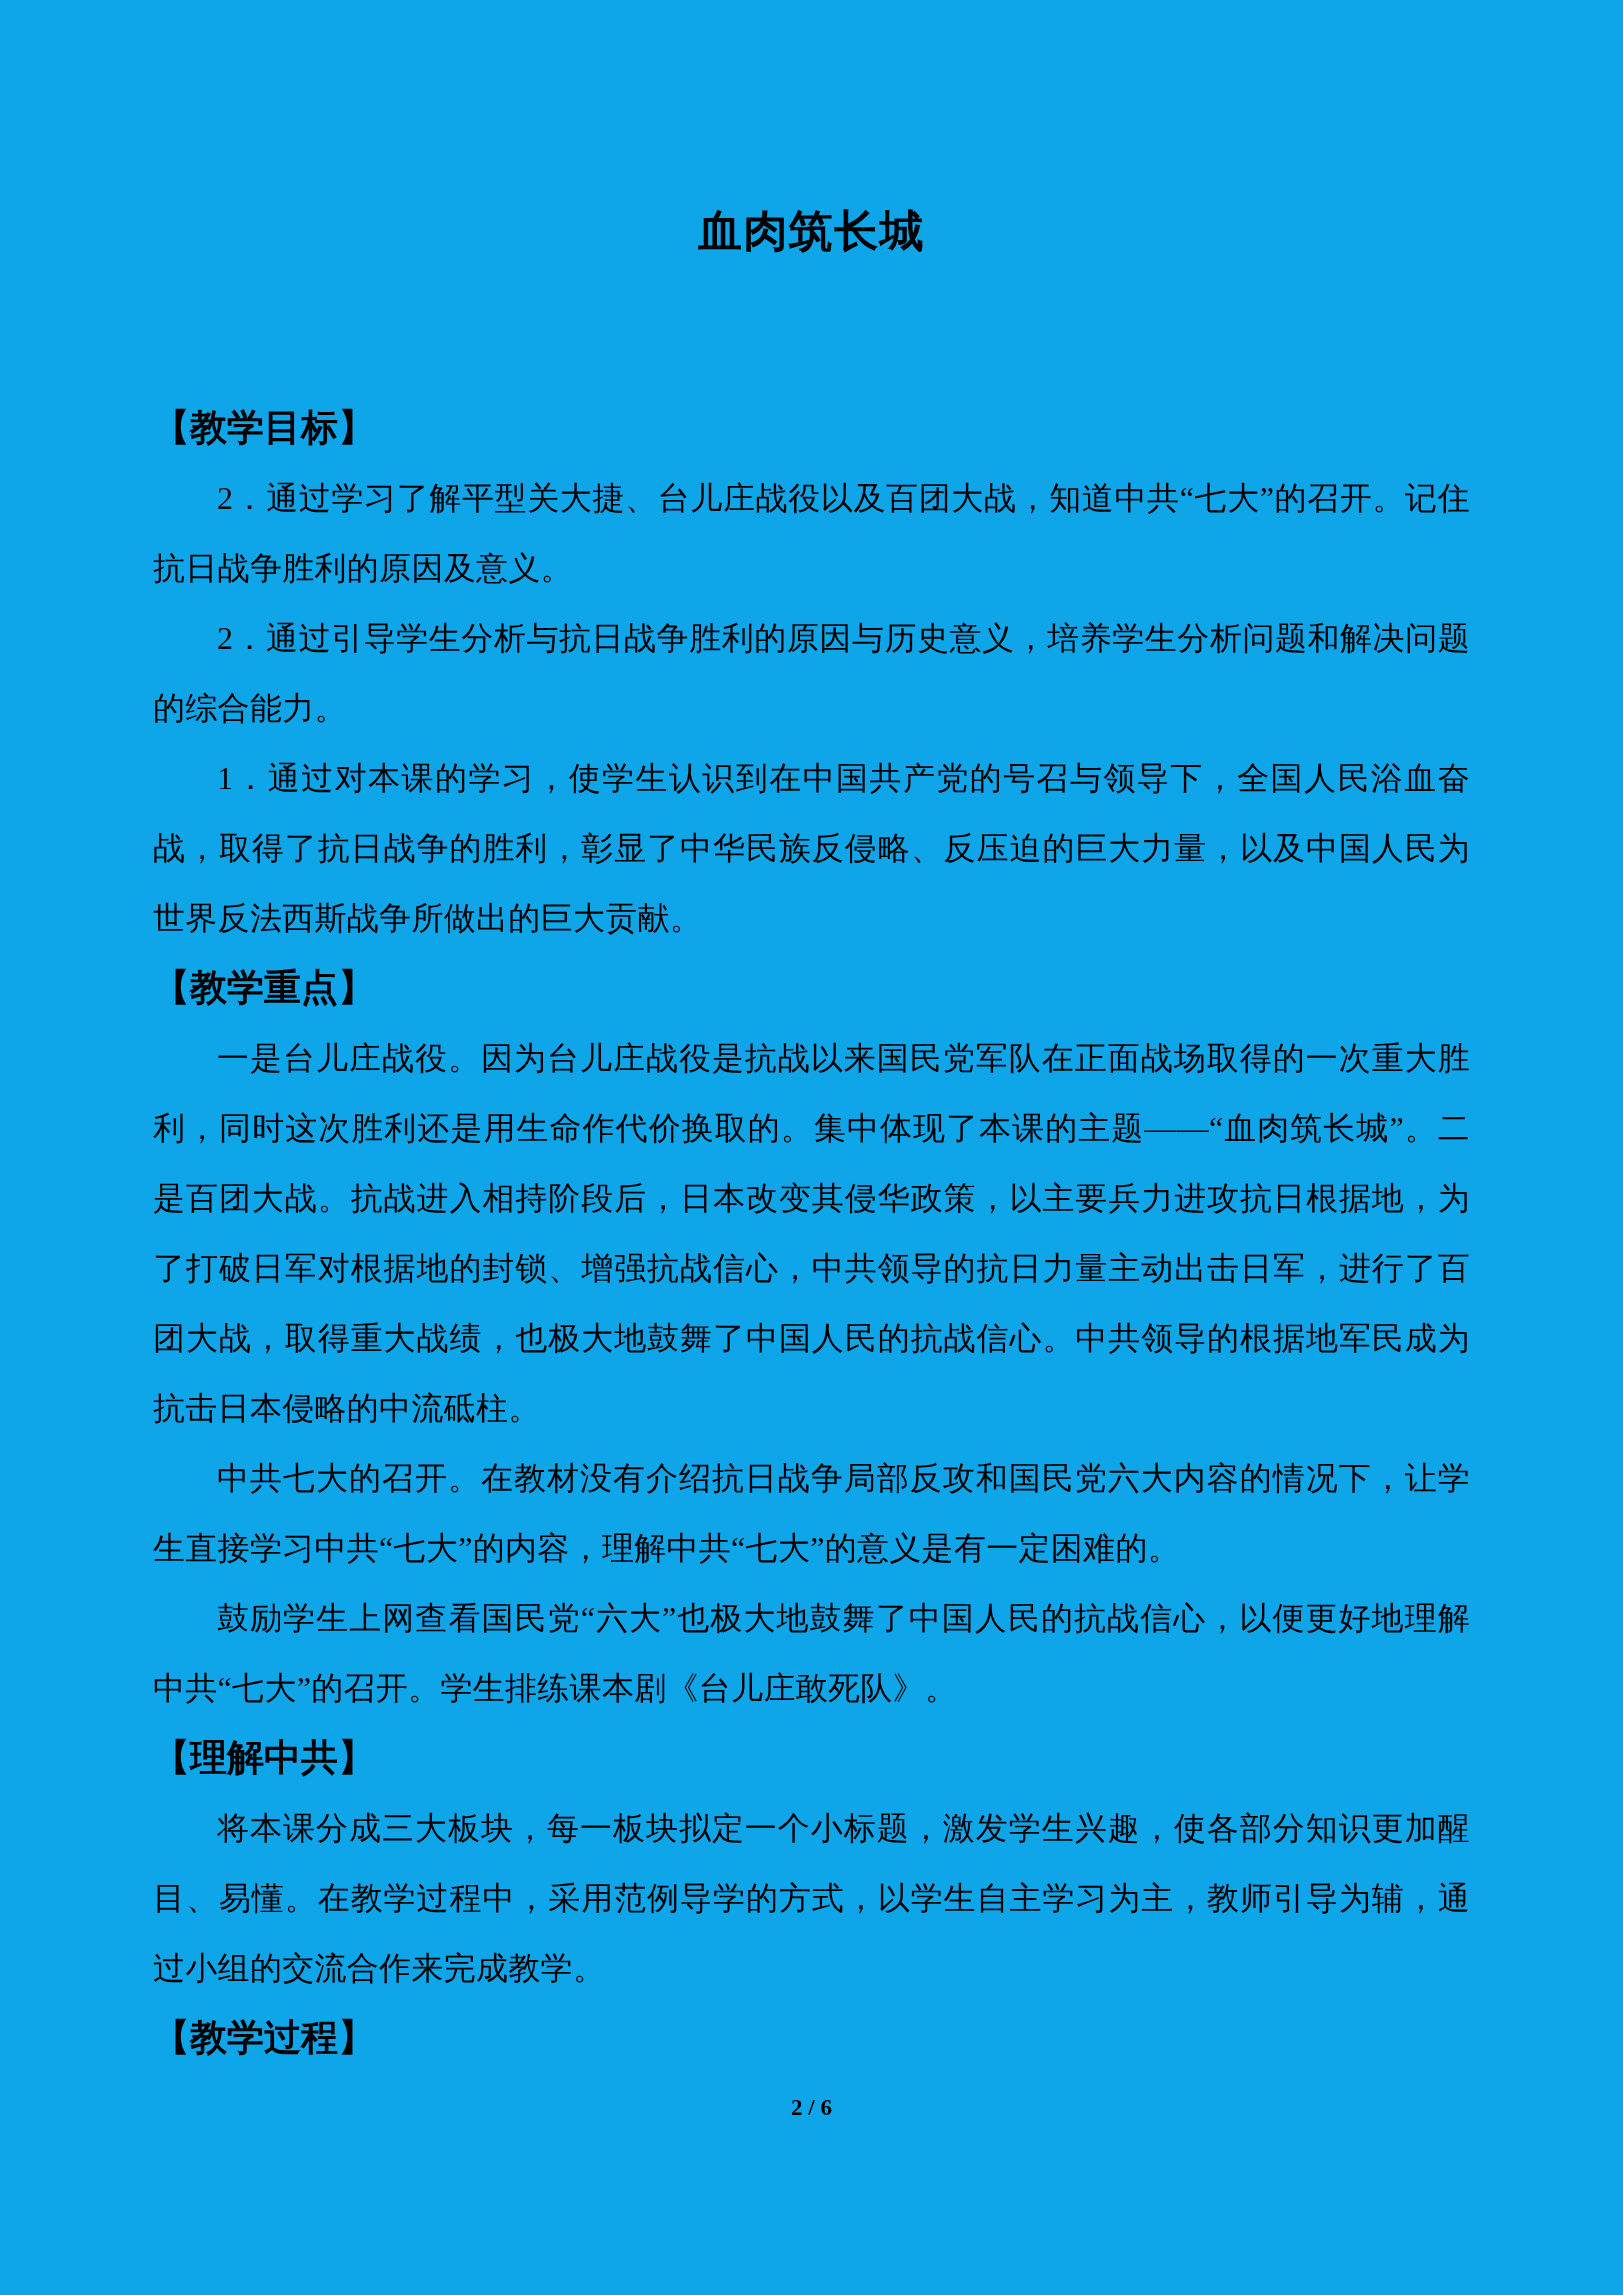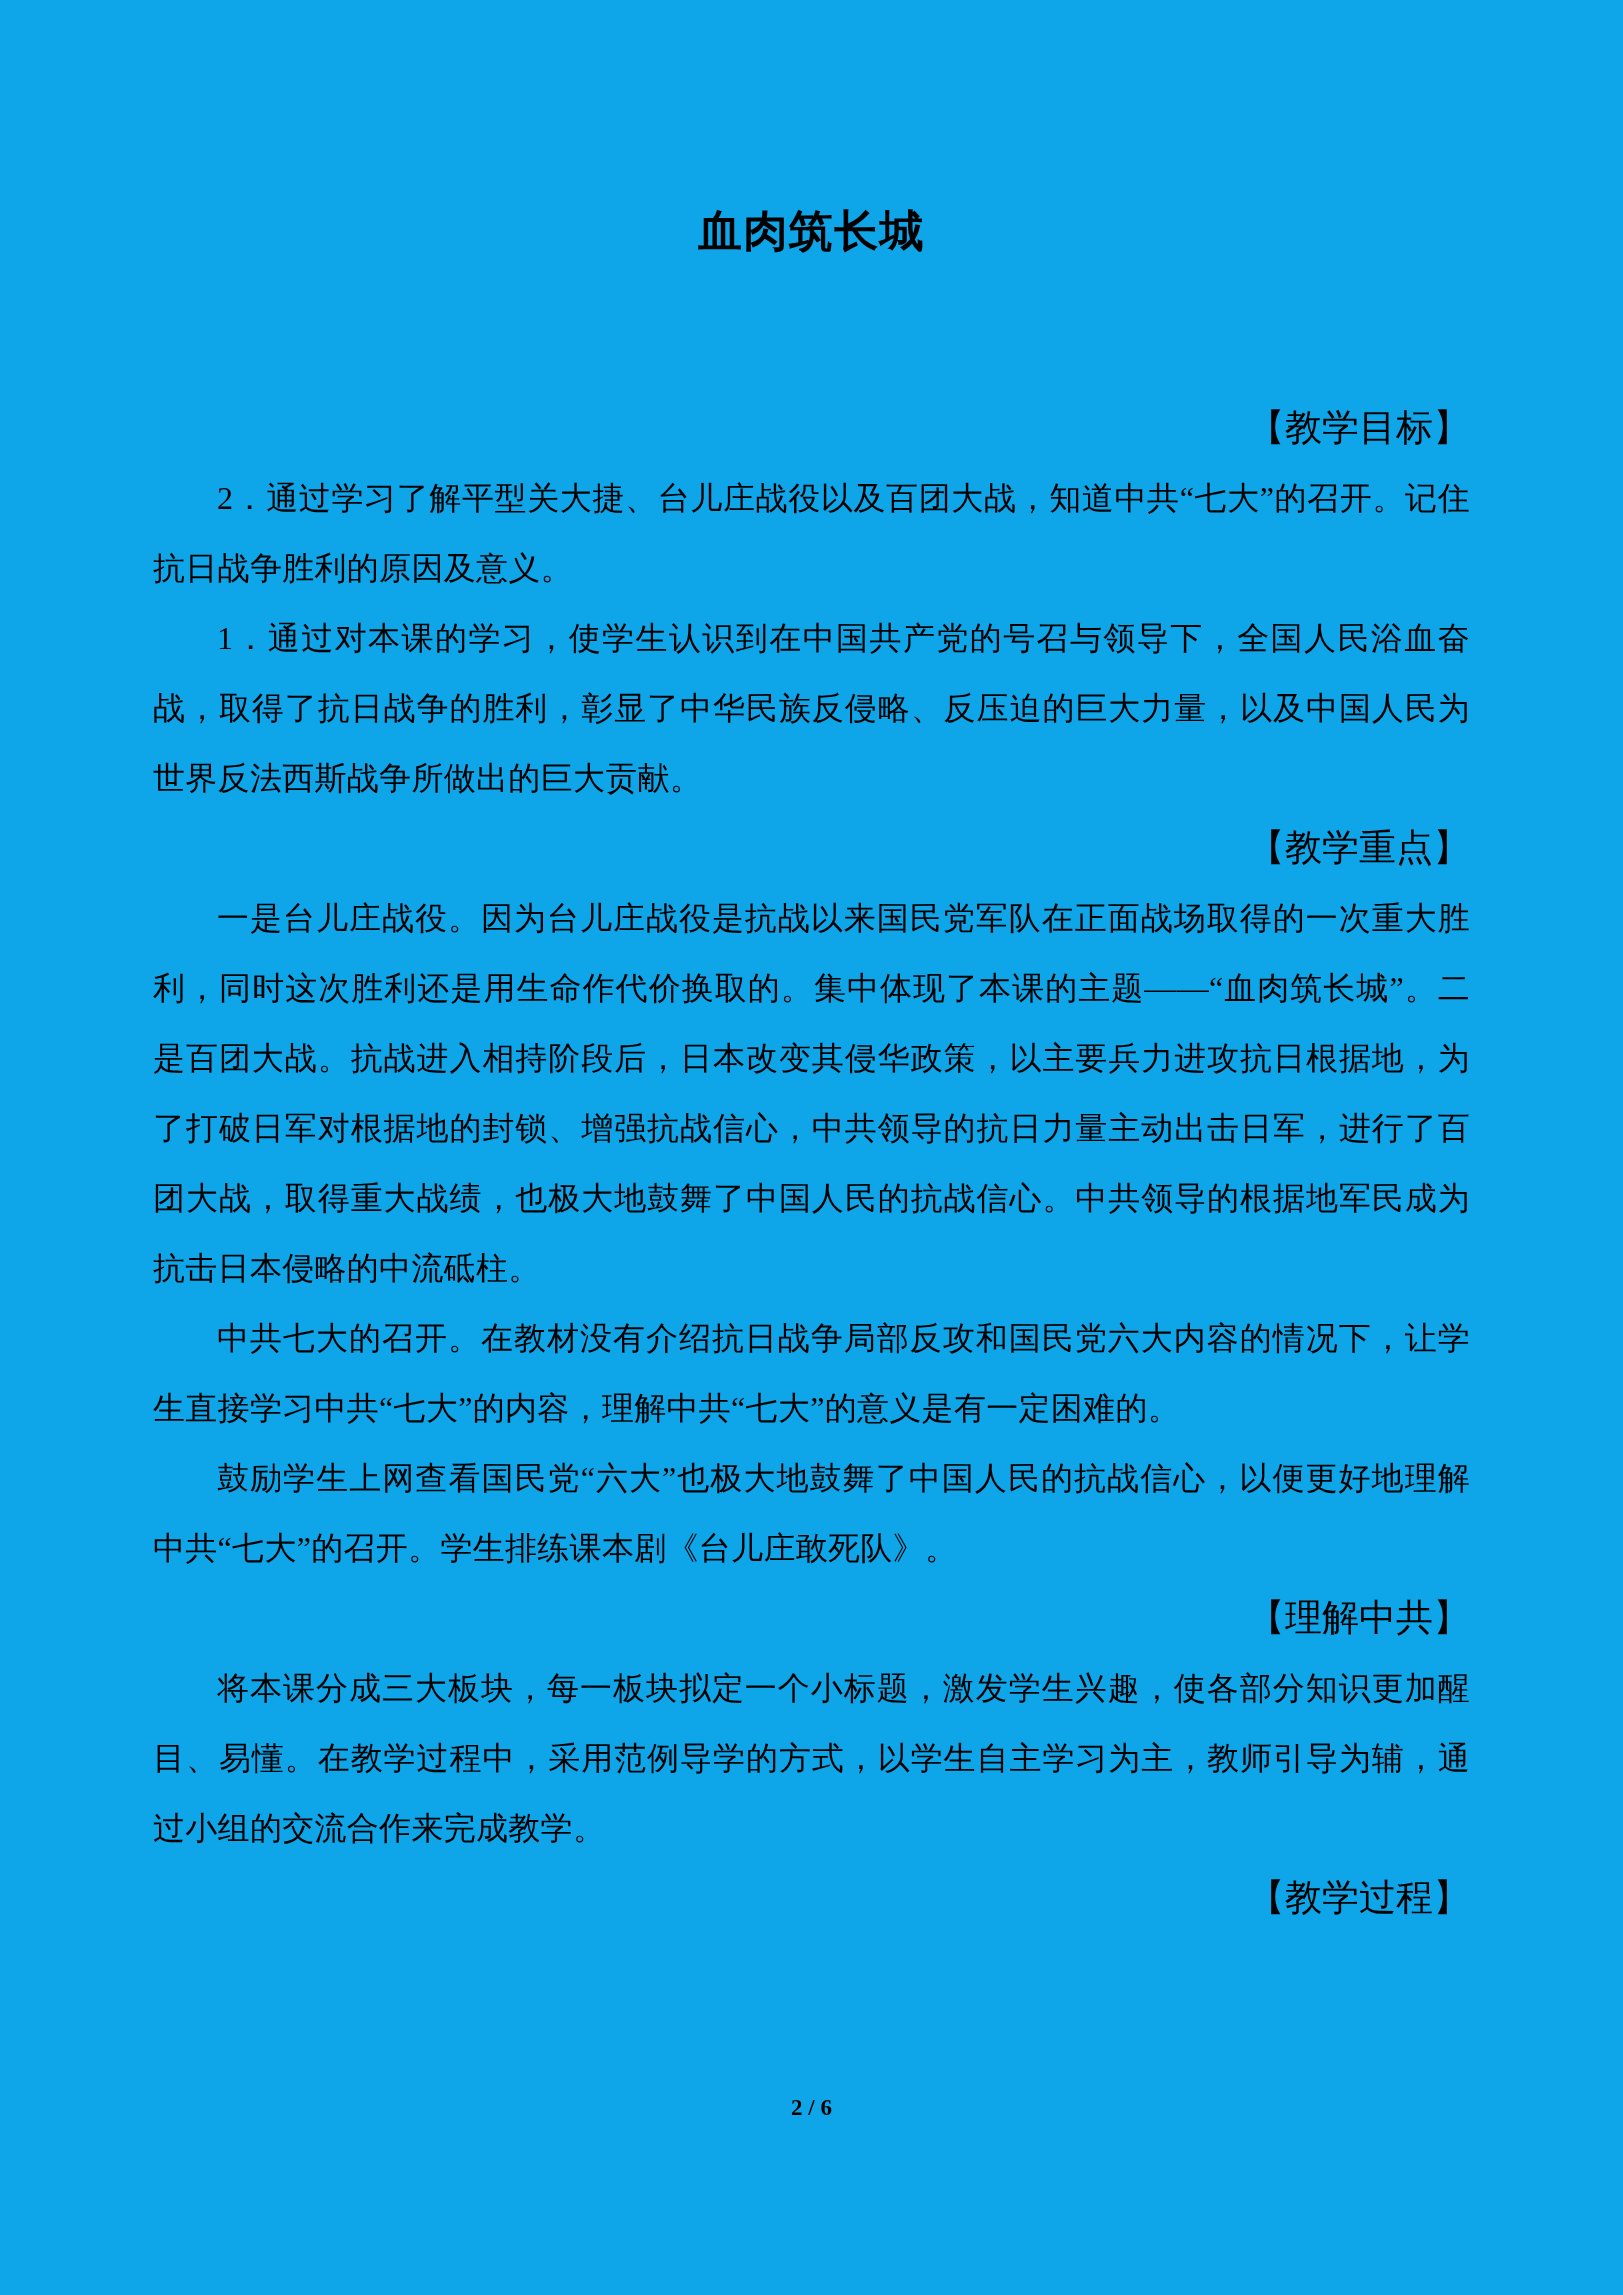--- a/index.html
+++ b/index.html
@@ -35,22 +35,22 @@
     text-align: center;
     letter-spacing: 1.4px;
   }
   .doc-section {
     margin: 0;
   }
   .heading {
     margin: 0;
     font-size: 37px;
     line-height: 70px;
-    font-weight: normal;
-    text-align: right;
+    font-weight: bold;
+    text-align: left;
   }
   .para {
     margin: 0;
     font-size: 32px;
     line-height: 70px;
     text-indent: 2em;
     text-align: justify;
     letter-spacing: 0.3px;
   }
   .footer {
@@ -67,20 +67,21 @@
 </head>
 <body>
 
 <div class="page">
   <h1 class="doc-title">血肉筑长城</h1>
 
   <div id="sections">
   <section class="doc-section">
     <h2 class="heading">【教学目标】</h2>
   <p class="para">2．通过学习了解平型关大捷、台儿庄战役以及百团大战，知道中共“七大”的召开。记住抗日战争胜利的原因及意义。</p>
+        <p class="para">2．通过引导学生分析与抗日战争胜利的原因与历史意义，培养学生分析问题和解决问题的综合能力。</p>
         <p class="para">1．通过对本课的学习，使学生认识到在中国共产党的号召与领导下，全国人民浴血奋战，取得了抗日战争的胜利，彰显了中华民族反侵略、反压迫的巨大力量，以及中国人民为世界反法西斯战争所做出的巨大贡献。</p>
       </section>
 
   <section class="doc-section">
     <h2 class="heading">【教学重点】</h2>
   <p class="para">一是台儿庄战役。因为台儿庄战役是抗战以来国民党军队在正面战场取得的一次重大胜利，同时这次胜利还是用生命作代价换取的。集中体现了本课的主题——“血肉筑长城”。二是百团大战。抗战进入相持阶段后，日本改变其侵华政策，以主要兵力进攻抗日根据地，为了打破日军对根据地的封锁、增强抗战信心，中共领导的抗日力量主动出击日军，进行了百团大战，取得重大战绩，也极大地鼓舞了中国人民的抗战信心。中共领导的根据地军民成为抗击日本侵略的中流砥柱。</p>
       </section>
 
   <section class="doc-section">
   <p class="para">中共七大的召开。在教材没有介绍抗日战争局部反攻和国民党六大内容的情况下，让学生直接学习中共“七大”的内容，理解中共“七大”的意义是有一定困难的。</p>

